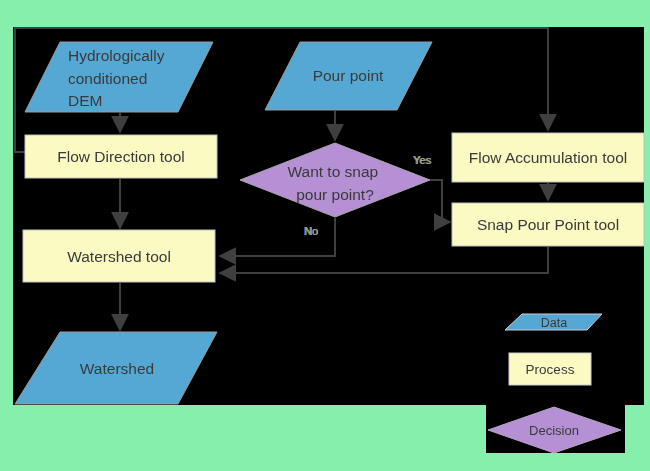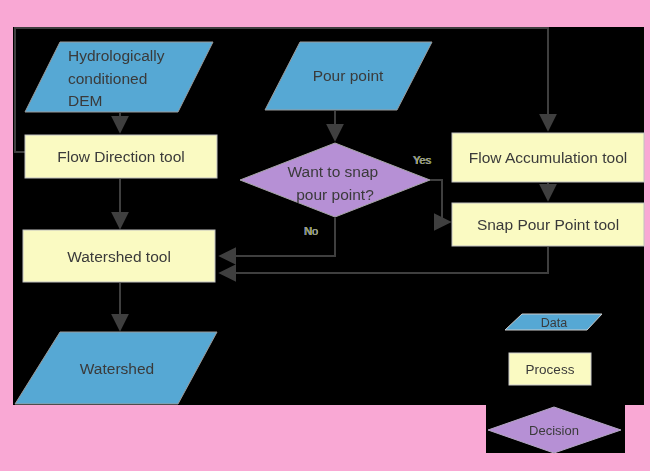--- a/index.html
+++ b/index.html
@@ -5,21 +5,21 @@
   html, body {
     margin: 0;
     padding: 0;
     background: #ffffff;
     font-family: "Liberation Sans", sans-serif;
   }
   .canvas {
     position: relative;
     width: 650px;
     height: 471px;
-    background: #f9a8d4;
+    background: #86efac;
     overflow: hidden;
   }
   svg { display: block; }
   text {
     font-family: "Liberation Sans", sans-serif;
     fill: #3a3a3a;
   }
   .node-label   { font-size: 15.5px; }
   .diamond-label{ font-size: 15.5px; }
   .edge-label {

